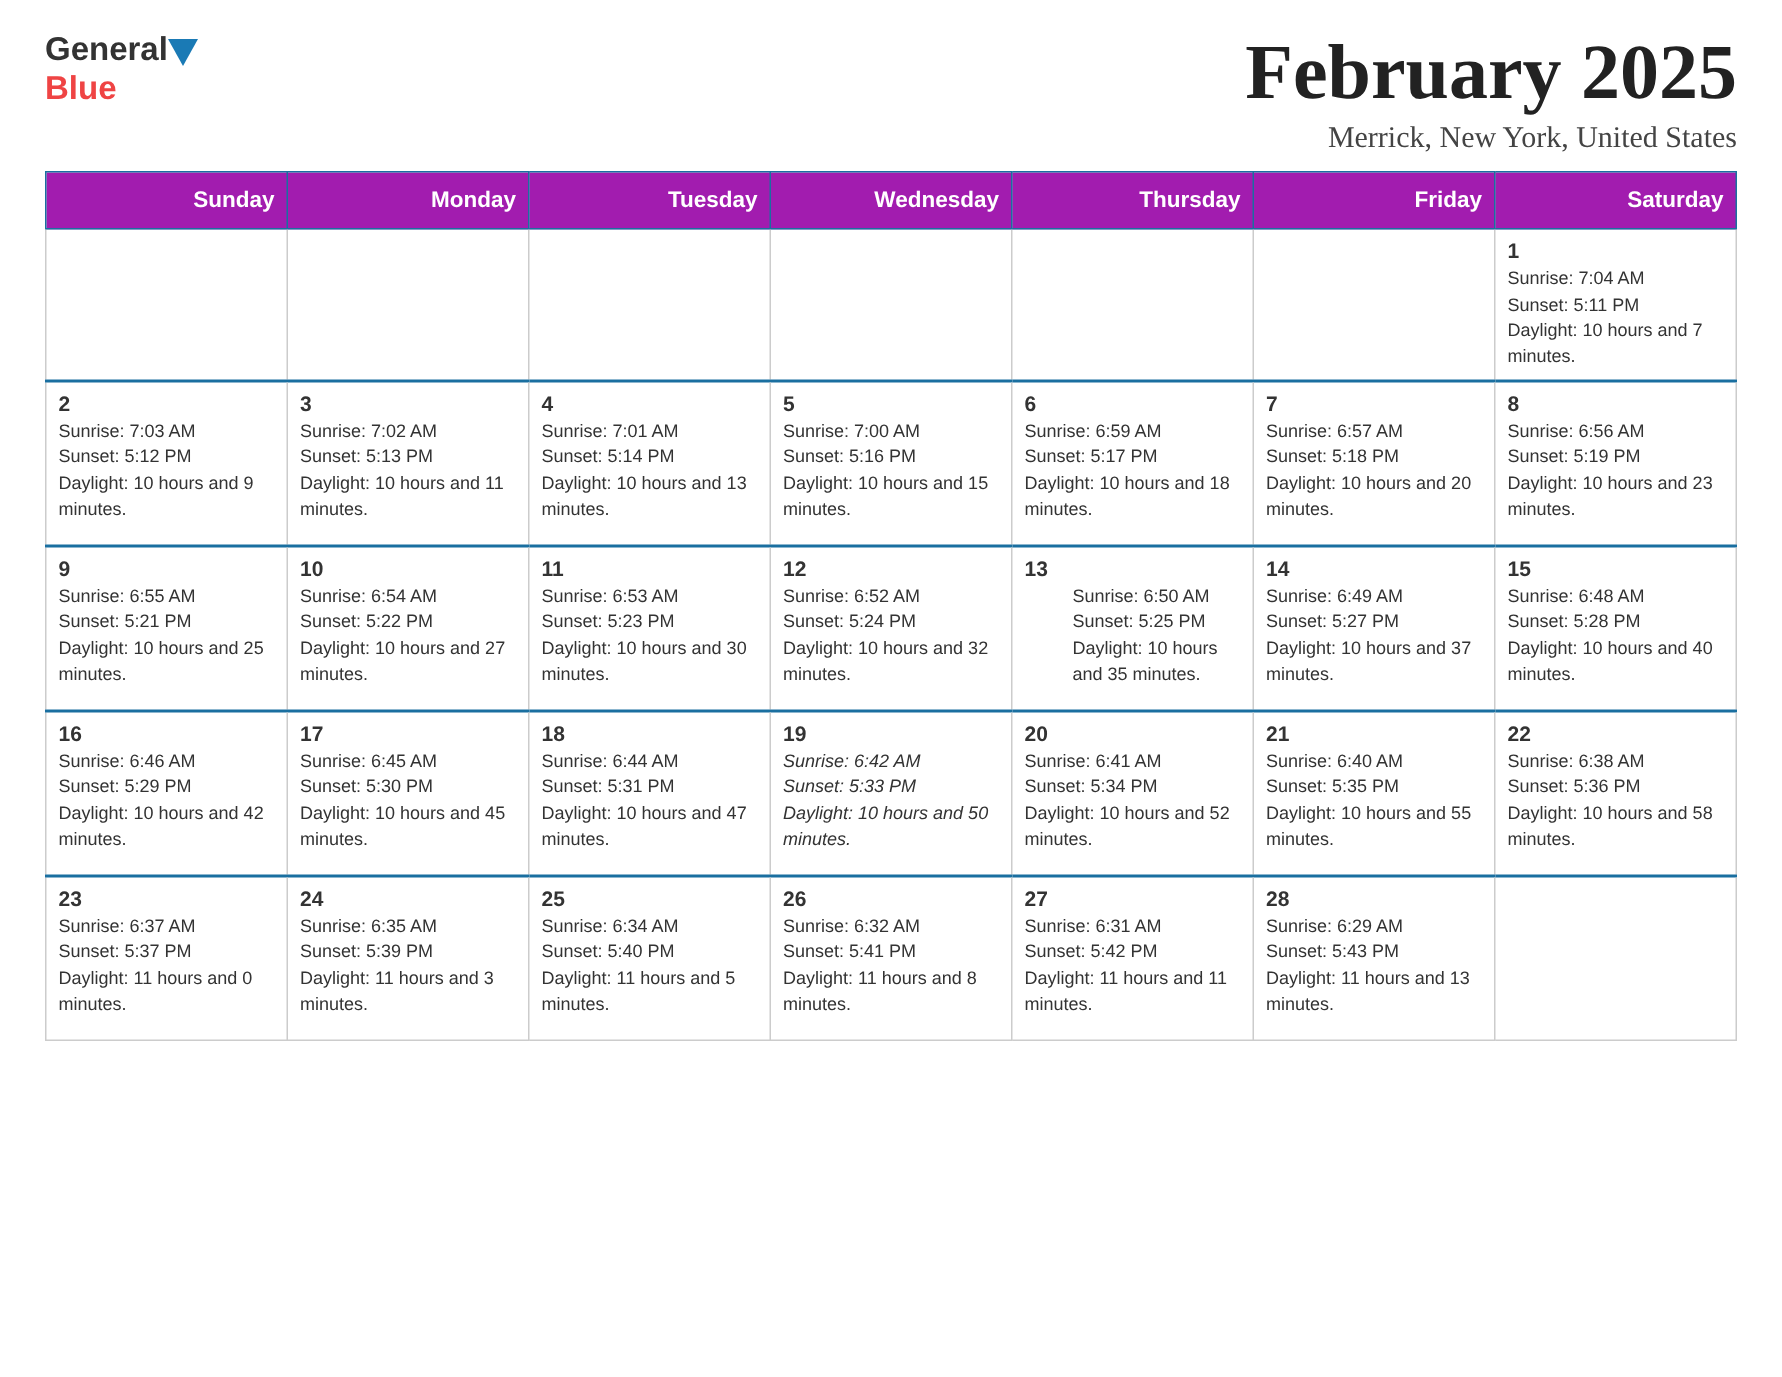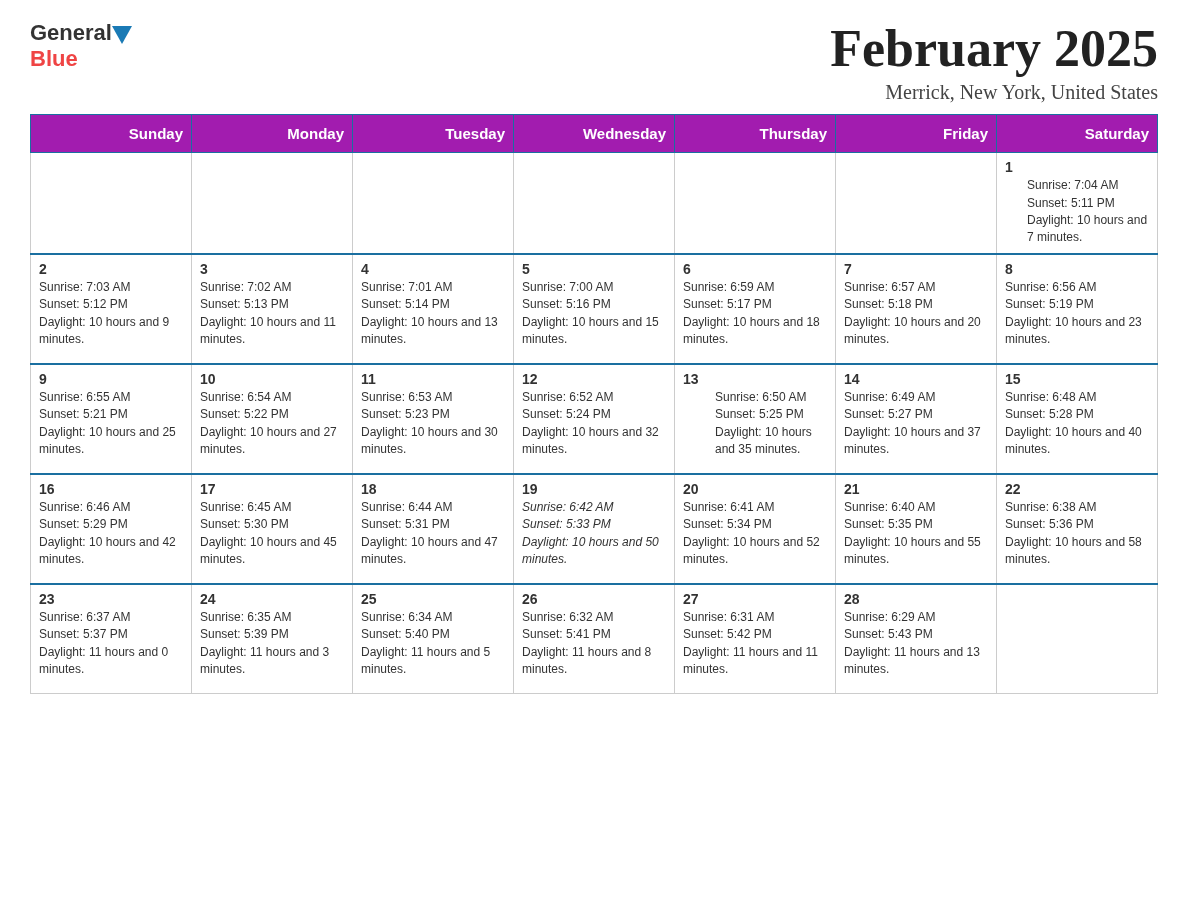--- a/index.html
+++ b/index.html
@@ -145,21 +145,21 @@
   <tbody id="calendar-body">
   <tr class="first-row">
         <td class="empty-cell"></td>
         <td class="empty-cell"></td>
         <td class="empty-cell"></td>
         <td class="empty-cell"></td>
         <td class="empty-cell"></td>
         <td class="empty-cell"></td>
         <td>
           <span class="day-number">1</span>
-          <div class="day-info" style="white-space: pre-line; margin-left: 22px;">Sunrise: 7:04 AM
+          <div class="day-info" style="white-space: pre-line;">Sunrise: 7:04 AM
 Sunset: 5:11 PM
 Daylight: 10 hours and 7 minutes.</div>
         </td>
       </tr>
       <tr class="week-row">
         <td>
           <span class="day-number">2</span>
           <div class="day-info" style="white-space: pre-line;">Sunrise: 7:03 AM
 Sunset: 5:12 PM
 Daylight: 10 hours and 9 minutes.</div>

